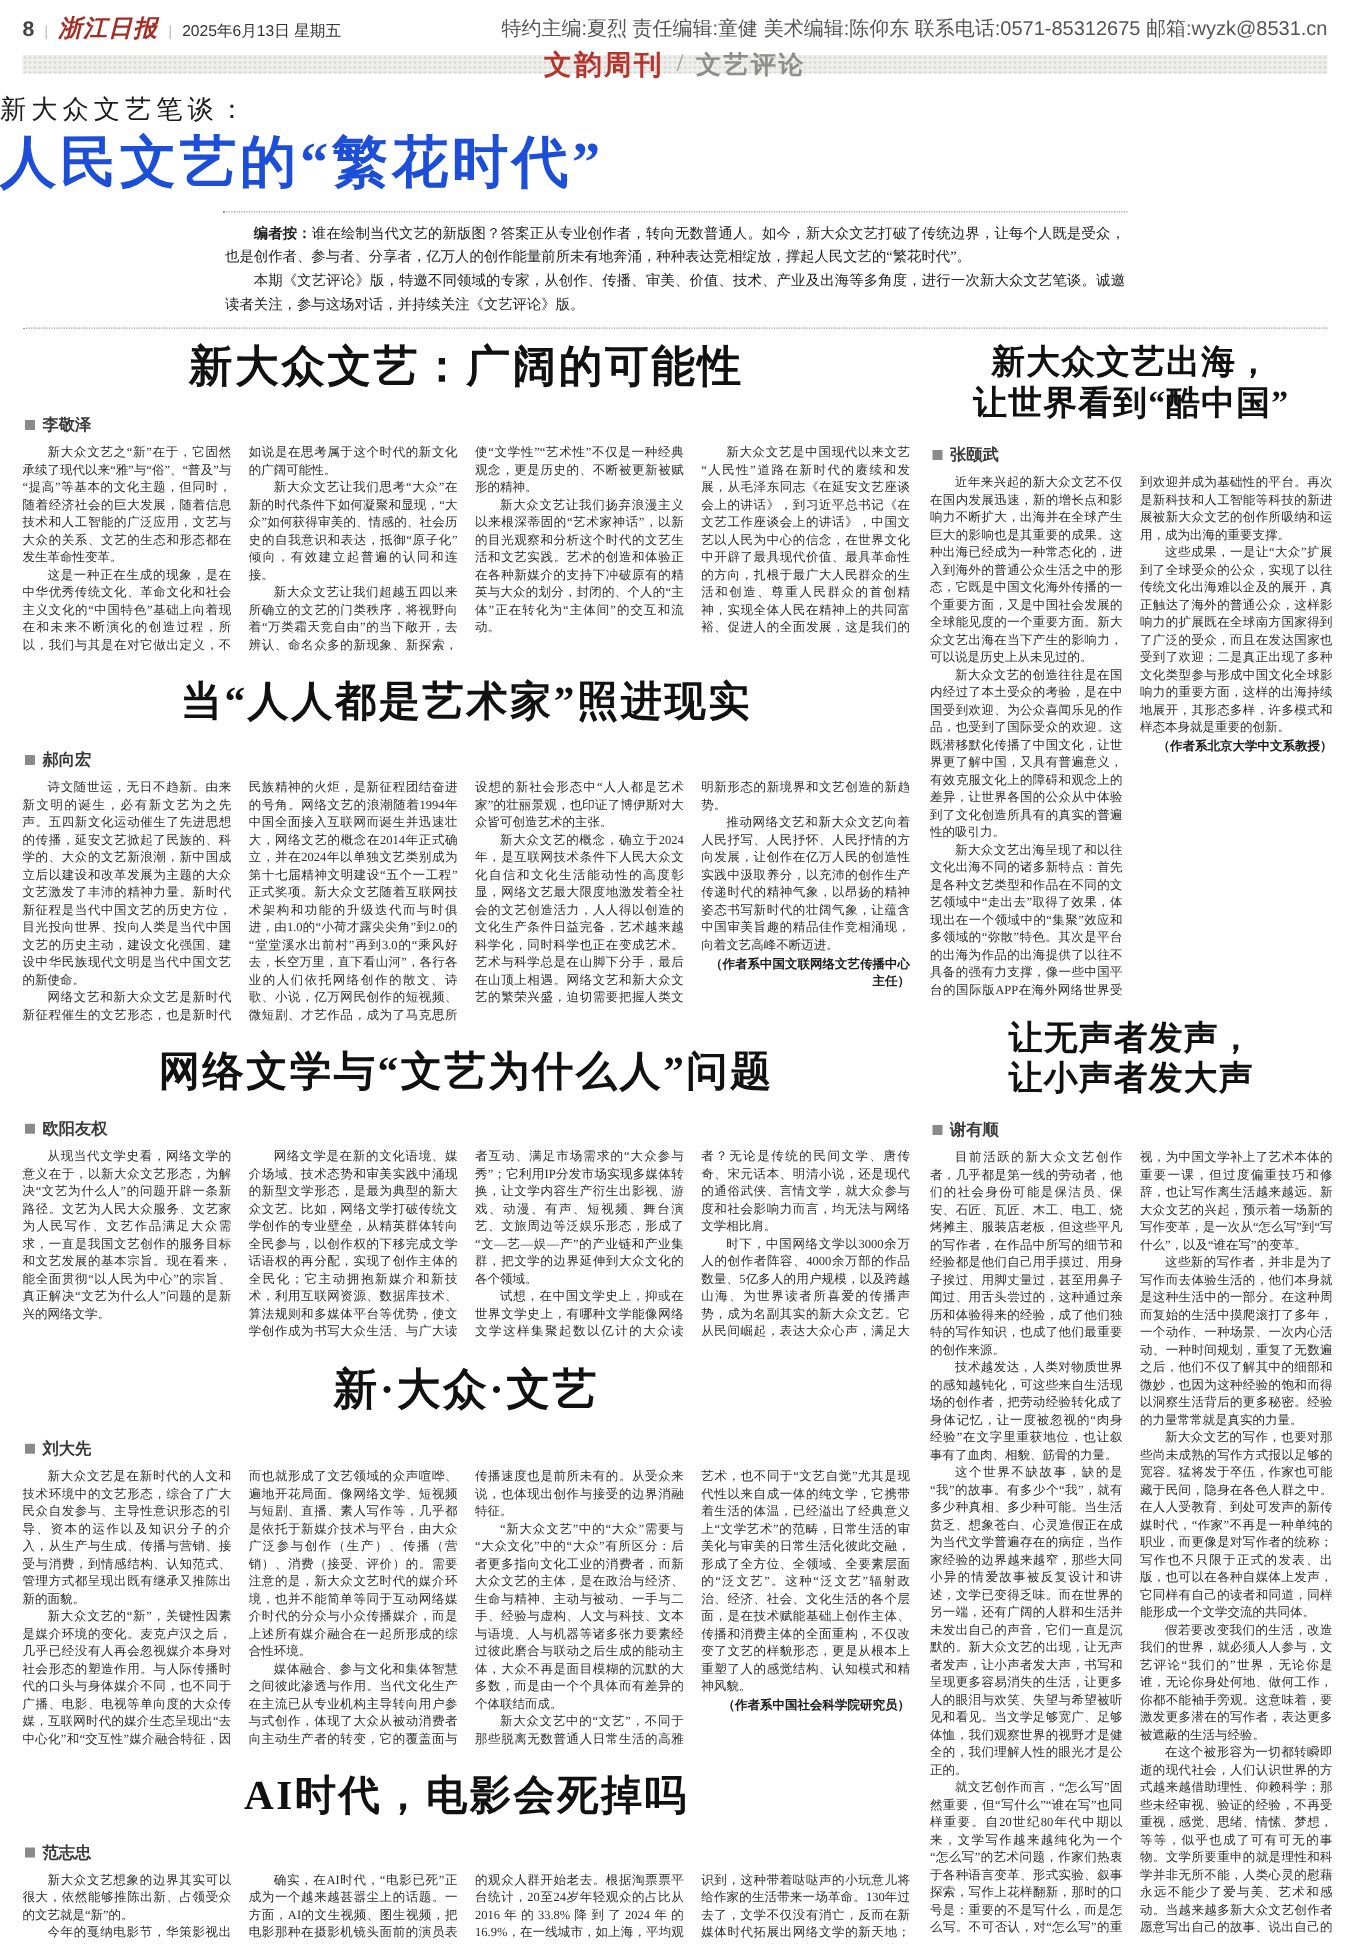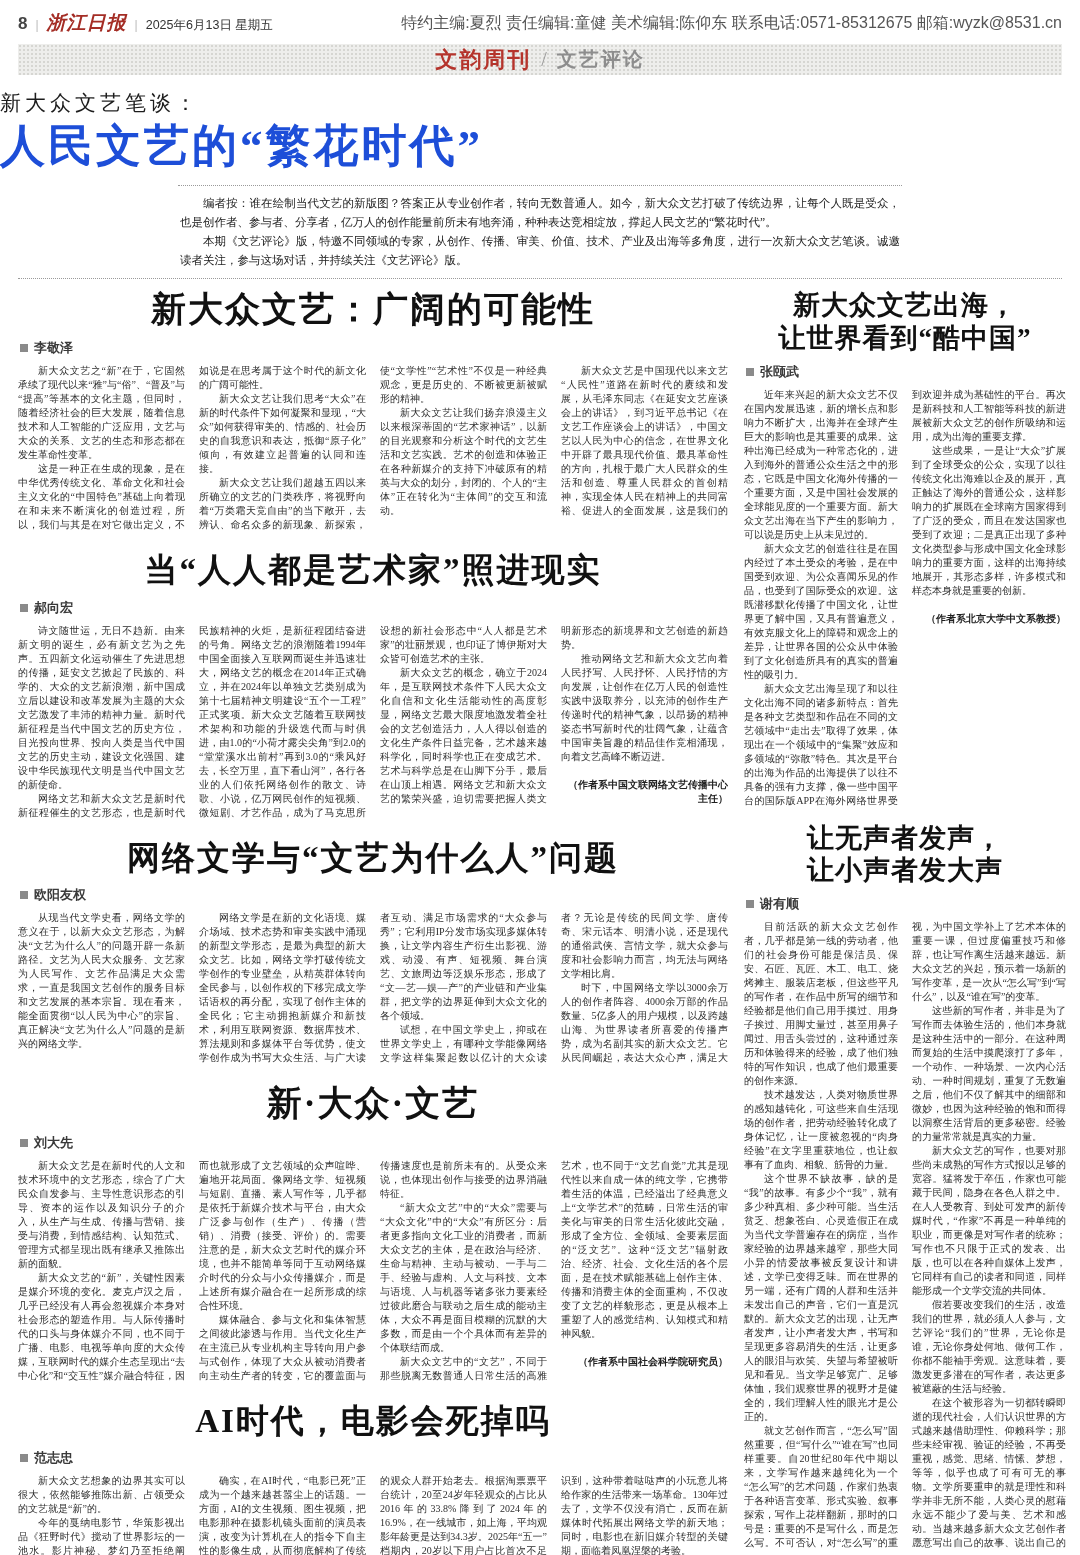--- a/index.html
+++ b/index.html
@@ -16,71 +16,71 @@
     font-family:"Liberation Sans","DejaVu Sans",sans-serif;
   }
   .topbar-left { display:flex; align-items:baseline; gap:8px; }
   .page-num { font-size:17px; color:#444; font-weight:bold; }
   .vbar { color:#bbb; font-size:12px; }
   .masthead { font-size:19px; font-weight:bold; color:#a42d25; font-style:italic; letter-spacing:1px; }
   .pub-date { font-size:12.5px; color:#333; }
   .topbar-right { font-size:16px; color:#555; padding-bottom:2px; }
   
   .section-banner {
-    margin:4px 18px 0 18px; height:31px;
+    margin:4px 18px 0 18px; height:15px;
     background-color:#eeeeec;
     background-image:radial-gradient(#d6d6d2 0.8px, transparent 0.9px);
     background-size:4px 4px;
     display:flex; align-items:center; justify-content:center; gap:10px;
   }
   .sec-weekly { font-family:"Liberation Sans","DejaVu Sans",sans-serif; font-size:22px; font-weight:bold; color:#b5342c; letter-spacing:2px; }
   .sec-slash { font-size:20px; color:#9a9a9a; }
   .sec-section { font-family:Liberation Mono, monospace; font-size:20px; font-weight:bold; color:#8d8d8d; letter-spacing:2px; }
   
   .main-title { text-align:left; margin-top:14px; }
   .kicker { font-size:21px; color:#1c1c1c; letter-spacing:4px; margin-bottom:4px; }
   .big-title { font-size:45px; font-weight:bold; color:#1d4ed8; letter-spacing:3px; line-height:1.15; }
   
   .editor-note {
     width:724px; margin:12px auto 0 auto;
     border-top:1px dotted #9a9a9a;
     padding:8px 2px 8px 2px;
     font-size:11.5px; line-height:1.65; color:#222; text-align:justify;
   }
   .editor-note p { text-indent:2em; }
-  .editor-note b { font-weight:normal; }
+  .editor-note b { font-weight:bold; }
   .note-rule { border:none; border-top:1px dotted #9a9a9a; margin:0 18px 10px 18px; }
   
   .content { display:flex; padding:0 18px; gap:16px; }
   .col-left { width:710px; flex:0 0 710px; }
   .col-right { width:322px; flex:0 0 322px; }
   article { margin-bottom:14px; }
   .headline {
     text-align:center; font-weight:bold; color:#111; letter-spacing:2px;
     font-size:33px; line-height:1.22; margin-bottom:8px;
   }
   .headline.xl { font-size:35px; }
   .headline.right-head { font-size:27px; letter-spacing:1px; }
   .byline {
-    display:flex; align-items:center; gap:6px; margin:0 0 7px 2px;
+    display:flex; align-items:center; gap:6px; margin:16px 0 7px 2px;
     font-family:"Liberation Sans","DejaVu Sans",sans-serif;
     font-size:13px; font-weight:bold; color:#3a3a3a;
   }
   .byline-square { width:8px; height:8px; background:#8a8a8a; display:inline-block; }
   .body {
     column-gap:14px; column-fill:auto; overflow:hidden;
     font-size:10px; line-height:14px; text-align:justify; color:#2d2d2d;
   }
   .cols4 { column-count:4; }
   .cols2 { column-count:2; }
   .body p { text-indent:2em; }
   .body p.attr {
     text-indent:0; text-align:right; font-weight:bold;
-    font-family:Liberation Serif, serif;
-    font-size:10px; margin-top:14px; color:#1f1f1f;
+    font-family:Liberation Mono, monospace;
+    font-size:10px; margin-top:2px; color:#1f1f1f;
   }
 </style>
 </head>
 <body>
 
 <div class="page">
 
   <header class="topbar">
     <div class="topbar-left">
       <span class="page-num">8</span>

